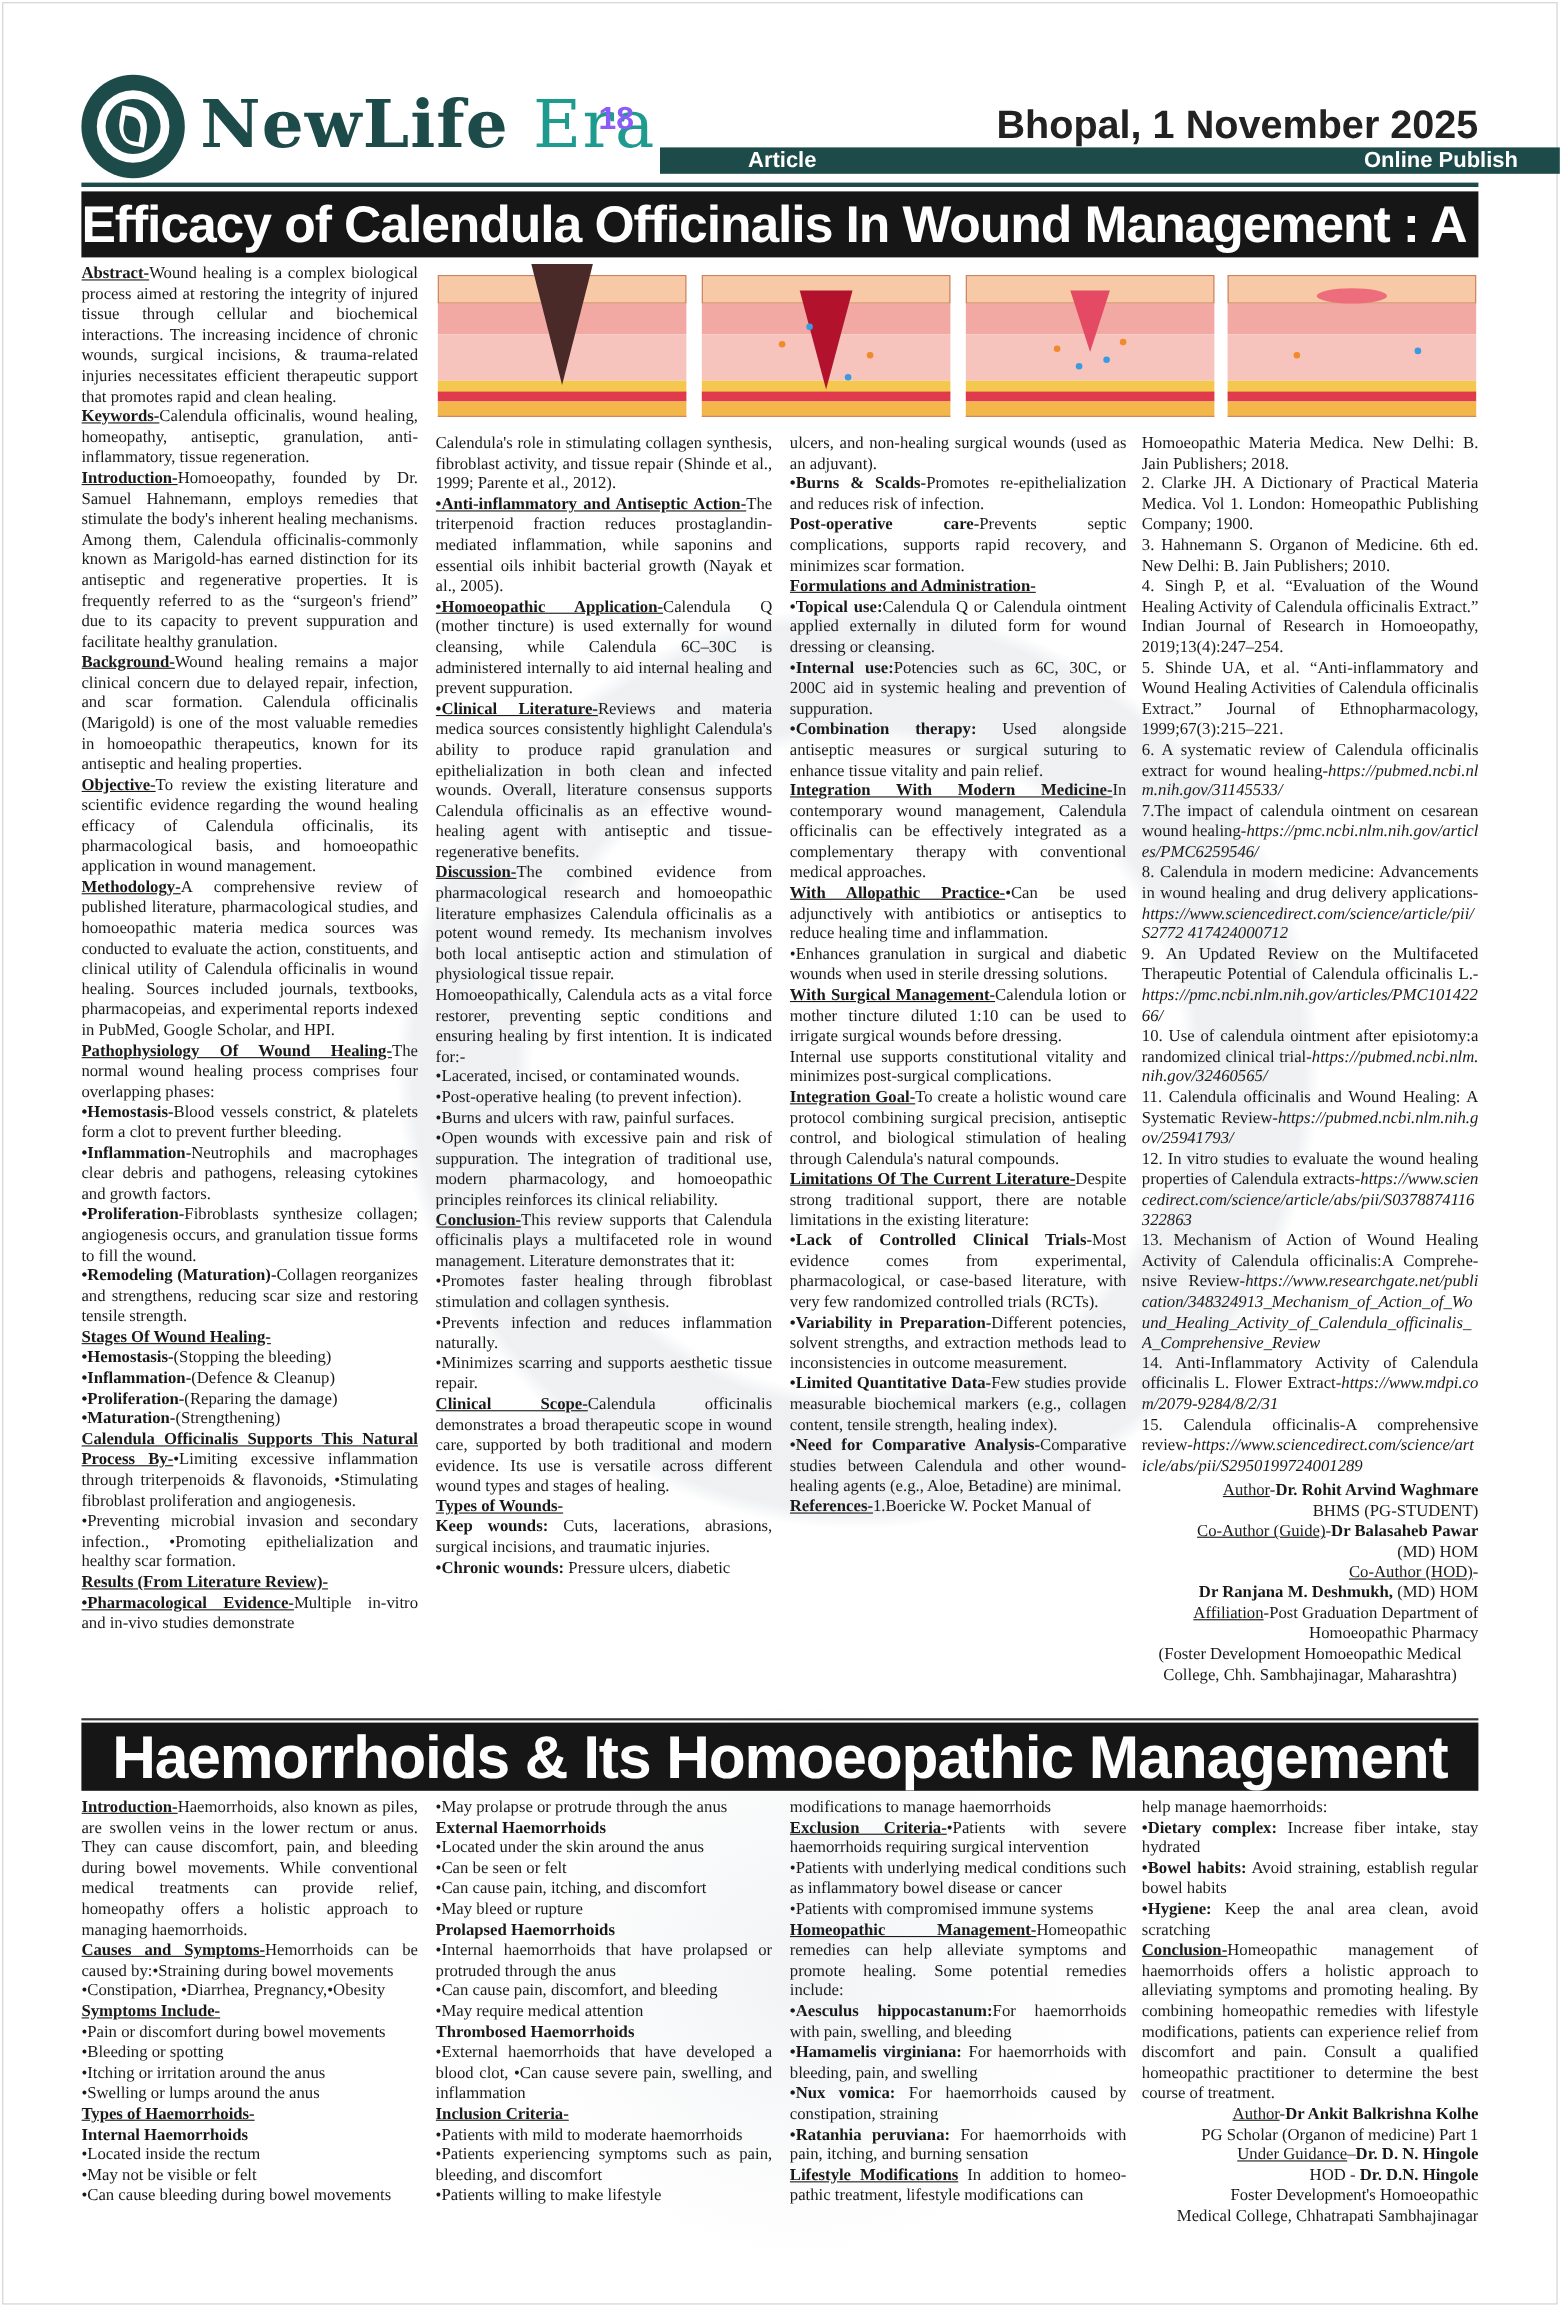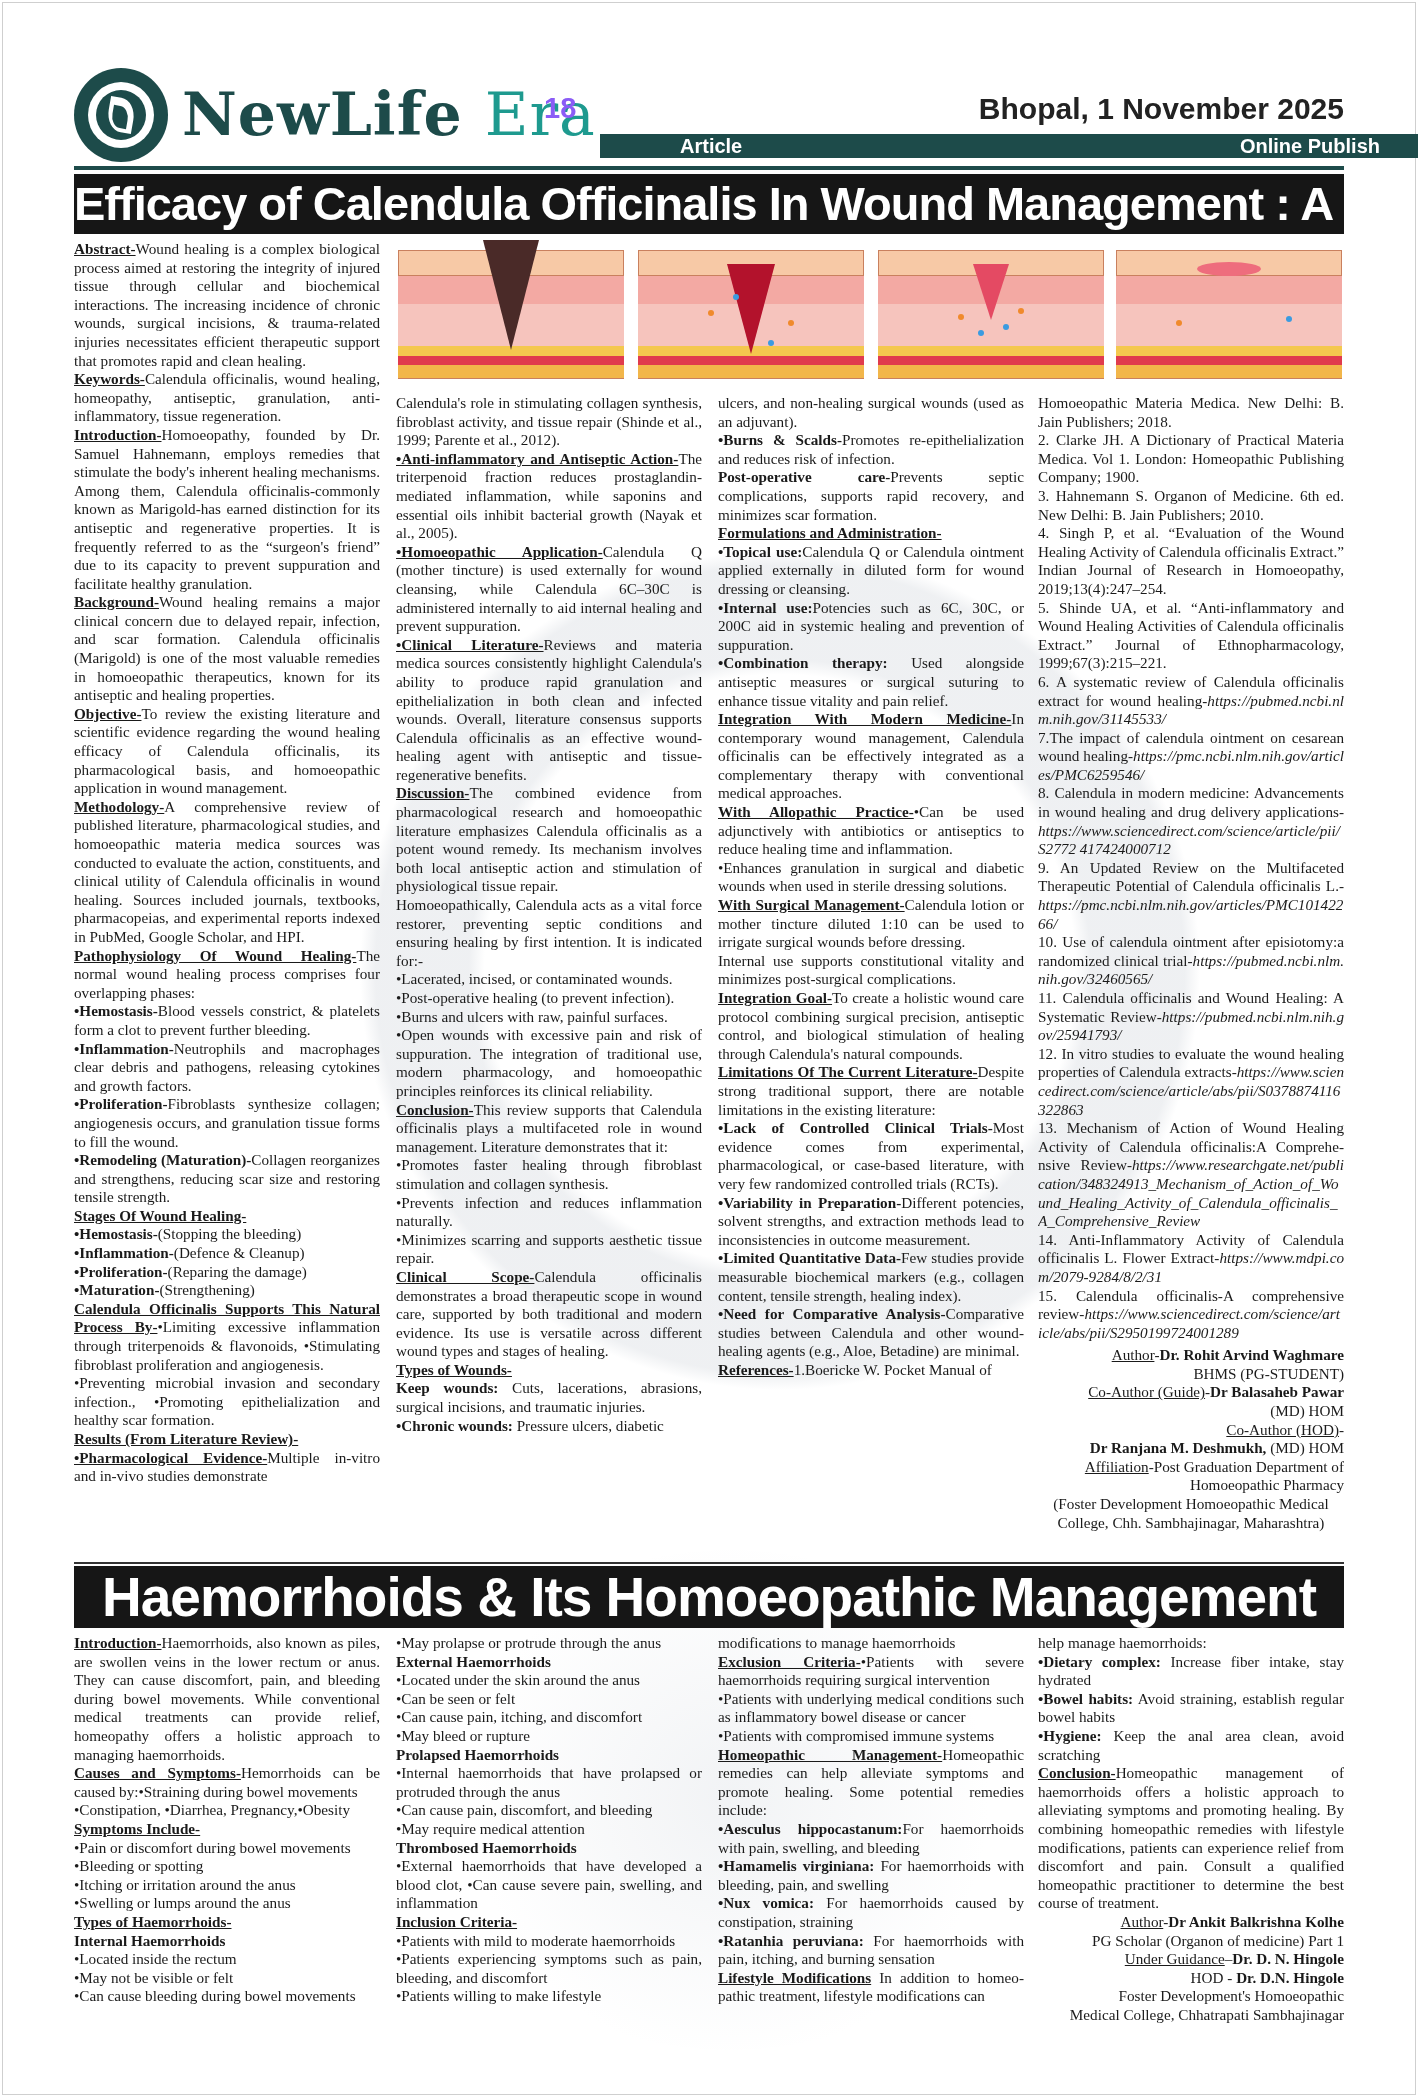--- a/index.html
+++ b/index.html
@@ -11,21 +11,21 @@
   
   .masthead{position:absolute;left:74px;top:66px;width:1270px;height:100px;}
   .logo-mark{position:absolute;left:0;top:2px;width:94px;height:94px;border-radius:50%;background:#1d4b4a;}
   .logo-mark .inner{position:absolute;left:14px;top:14px;width:66px;height:66px;border-radius:50%;background:#fff;}
   .logo-mark .inner2{position:absolute;left:22px;top:22px;width:50px;height:50px;border-radius:50%;background:#1d4b4a;}
   .logo-mark .leaf{position:absolute;left:34px;top:30px;width:26px;height:34px;background:#fff;border-radius:0 60% 0 60%;transform:rotate(10deg);}
   .logo-mark .leaf2{position:absolute;left:38px;top:38px;width:16px;height:22px;background:#1d4b4a;border-radius:0 60% 0 60%;transform:rotate(10deg);}
   .brand{position:absolute;left:108px;top:8px;font-family:"DejaVu Serif",serif;font-size:60px;font-weight:bold;color:#1d4b4a;letter-spacing:1px;line-height:80px;}
   .brand .era{color:#1e9a8f;font-weight:normal;margin-left:22px;}
   .page-no{position:absolute;left:470px;top:26px;font-family:"Liberation Sans",sans-serif;font-size:29px;font-weight:bold;color:#8b5cf6;}
-  .dateline{position:absolute;right:0;top:26px;font-family:"Liberation Sans",sans-serif;font-size:30px;font-weight:bold;color:#222;}
+  .dateline{position:absolute;right:0;top:26px;font-family:"Liberation Sans",sans-serif;font-size:36px;font-weight:bold;color:#222;}
   .tagbar{position:absolute;left:526px;top:68px;width:844px;height:24px;background:#1d4b4a;color:#fff;font-family:Liberation Sans, sans-serif;font-weight:bold;font-size:20px;line-height:24px;}
   .tagbar .left{position:absolute;left:80px;}
   .tagbar .right{position:absolute;right:64px;}
   .rule{position:absolute;left:74px;width:1270px;height:4px;background:#1d4b4a;}
 
   .headline{position:absolute;left:74px;width:1270px;background:#161616;color:#fff;font-family:"Liberation Sans",sans-serif;font-weight:bold;text-align:center;white-space:nowrap;overflow:hidden;letter-spacing:-1px;}
   .hl1{top:174px;height:60px;font-size:47px;line-height:60px;transform-origin:left;}
   .hl2{top:1566px;height:62px;font-size:55px;line-height:62px;}
 
   

